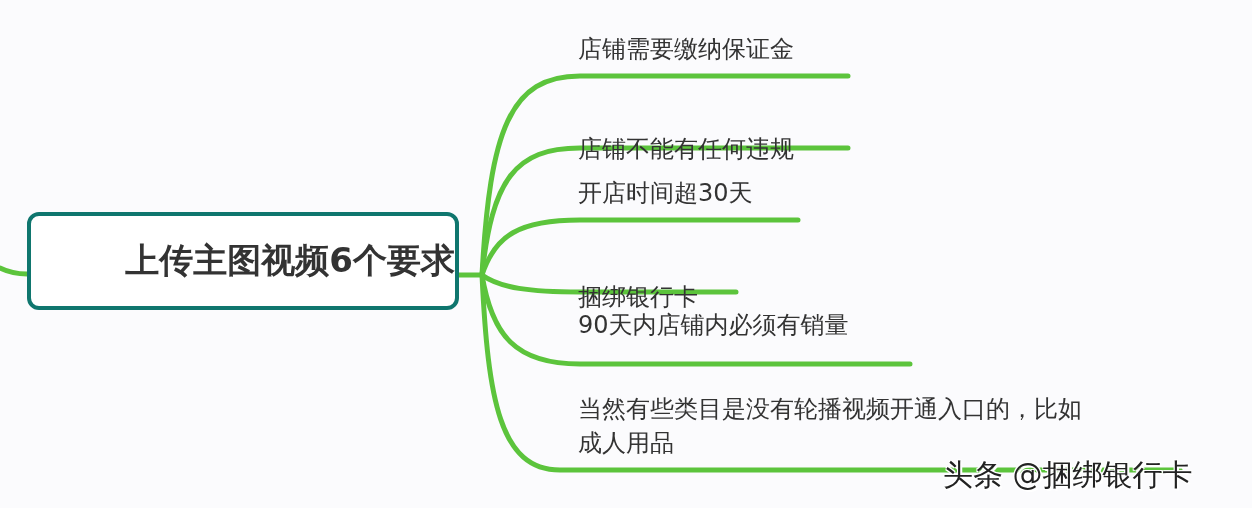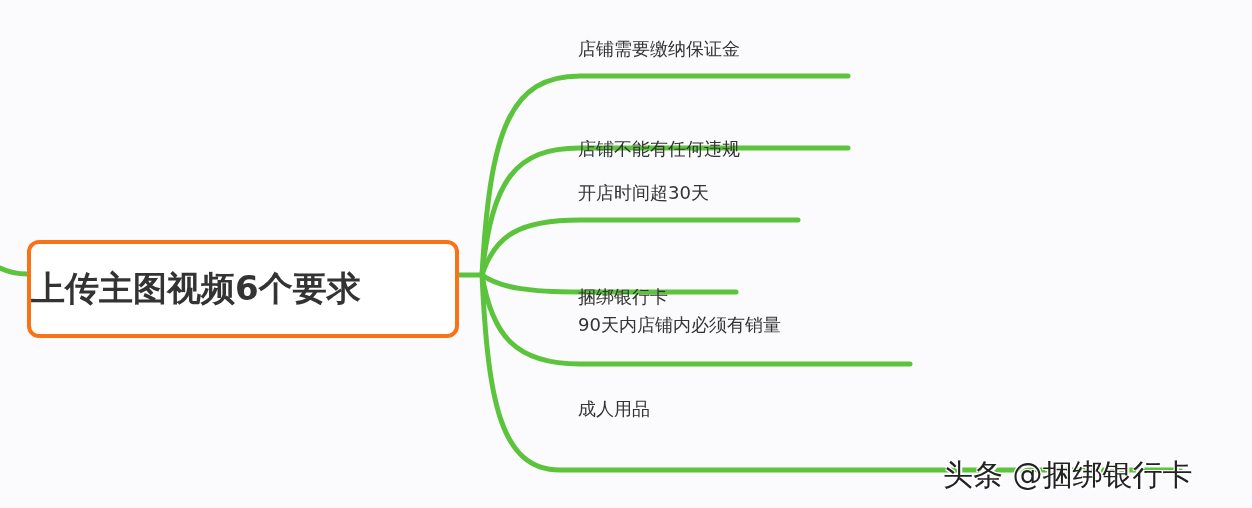--- a/index.html
+++ b/index.html
@@ -3,34 +3,34 @@
   <meta charset="utf-8">
   <style>
     html, body { margin: 0; padding: 0; }
     body {
       width: 1252px; height: 508px; overflow: hidden;
       background: #fbfbfd; position: relative;
       font-family: "DejaVu Sans", "Liberation Sans", sans-serif;
     }
     svg.lines { position: absolute; left: 0; top: 0; }
     .root-node {
-      position: absolute; left: 27px; top: 240px;
+      position: absolute; left: 27px; top: 212px;
       width: 424px; height: 90px;
-      border: 4px solid #f97316; border-radius: 12px;
+      border: 4px solid #0f766e; border-radius: 12px;
       background: #ffffff;
-      display: flex; align-items: center; justify-content: flex-start;
+      display: flex; align-items: center; justify-content: flex-end;
       box-sizing: content-box;
     }
     .root-title {
       font-size: 34px; font-weight: bold; color: #333333;
       letter-spacing: 0px;
     }
     .branch-label {
       position: absolute; left: 578px;
-      font-size: 18px; color: #333333; line-height: 34px;
+      font-size: 24px; color: #333333; line-height: 34px;
       white-space: nowrap;
     }
     .branch-label.multi { white-space: normal; width: 600px; }
     .watermark {
       position: absolute; left: 943px; top: 455px;
       font-size: 30px; color: #222222;
       text-shadow: 2px 2px 0 #ffffff, -1px -1px 0 #ffffff, 1px -1px 0 #ffffff, -1px 1px 0 #ffffff;
       white-space: nowrap;
     }
   </style>
@@ -61,16 +61,17 @@
 <div class="root-node">
   <span class="root-title">上传主图视频6个要求</span>
 </div>
 
 <div class="branch-label" style="top:32px;">店铺需要缴纳保证金</div>
 <div class="branch-label" style="top:104px;margin-top:28px;">店铺不能有任何违规</div>
 <div class="branch-label" style="top:176px;">开店时间超30天</div>
 <div class="branch-label" style="top:248px;margin-top:32px;">捆绑银行卡</div>
 <div class="branch-label" style="top:308px;">90天内店铺内必须有销量</div>
 <div class="branch-label multi" style="top:392px;">
+  <div>当然有些类目是没有轮播视频开通入口的，比如</div>
   <div>成人用品</div>
 </div>
 
 <div class="watermark">头条 @捆绑银行卡</div>
 
 </body></html>

